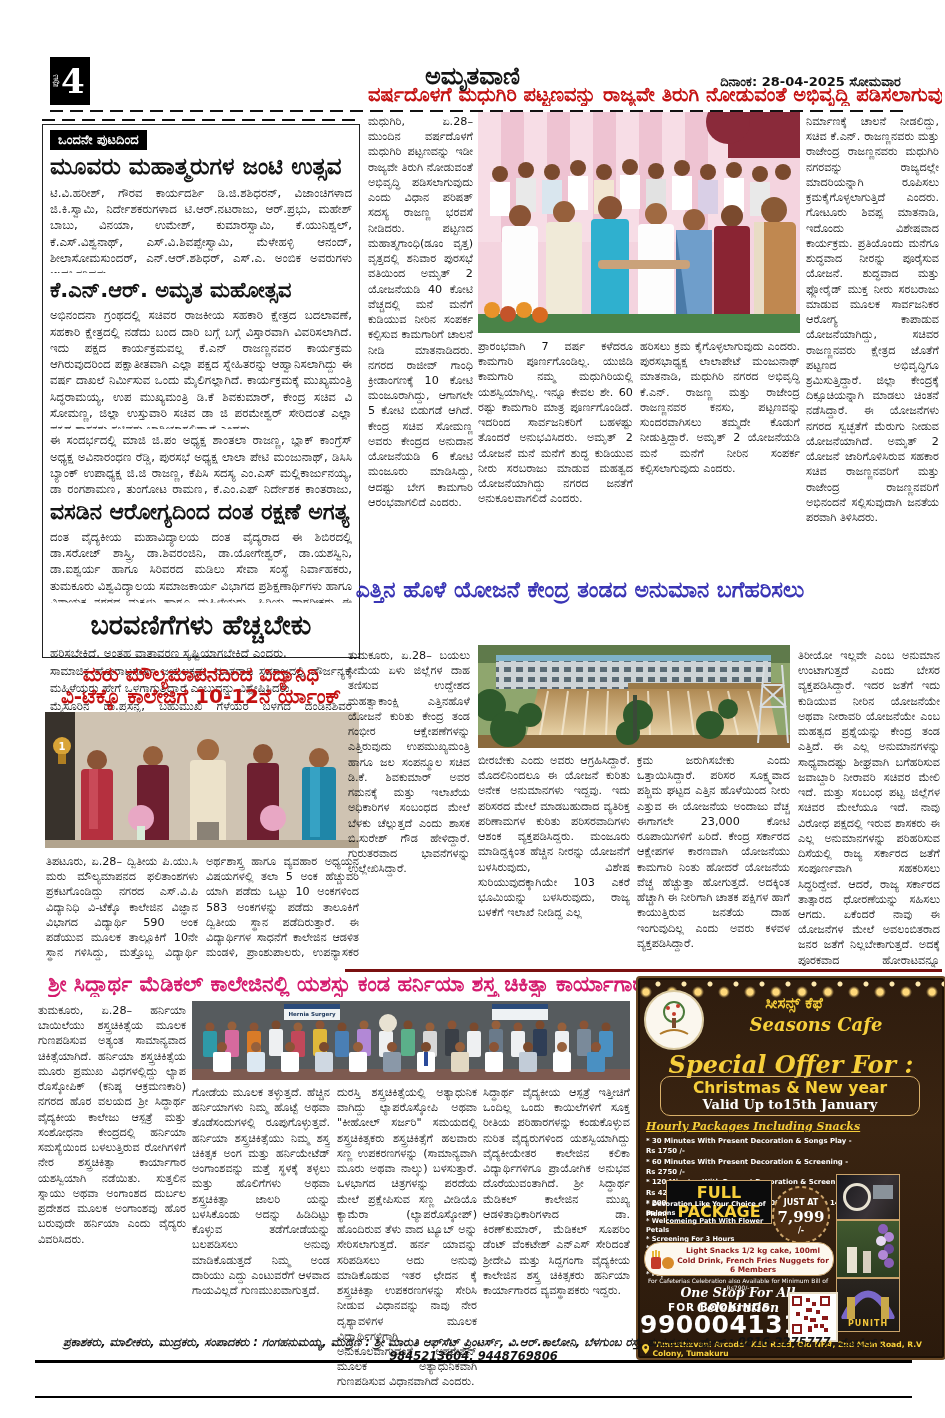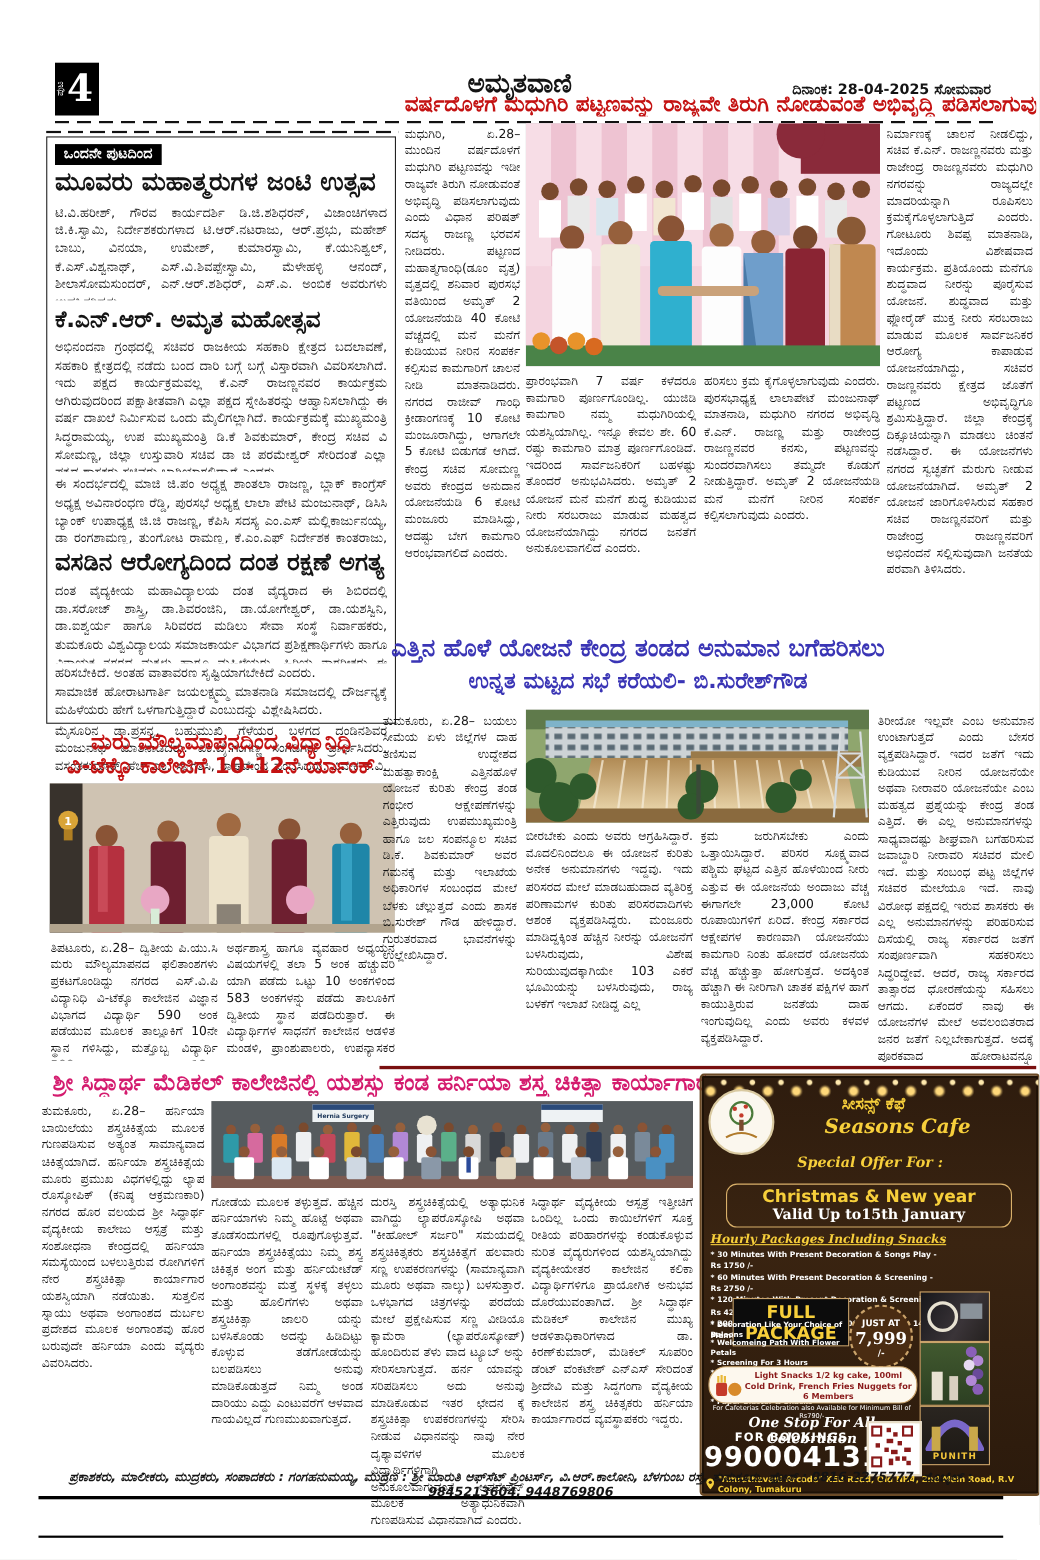--- a/index.html
+++ b/index.html
@@ -54,20 +54,21 @@
 
   <div id="leftbox" class="abs" style="left:42px;top:124px;width:318px;height:534px;padding:4px 7px;box-sizing:border-box;">
     <div class="kicker">ಒಂದನೇ ಪುಟದಿಂದ</div>
     <div class="hl" style="font-size:23px;margin:4px 0 5px;">ಮೂವರು ಮಹಾತ್ಮರುಗಳ ಜಂಟಿ ಉತ್ಸವ</div>
     <div class="body-txt just" style="height:88px;">ಟಿ.ವಿ.ಹರೀಶ್, ಗೌರವ ಕಾರ್ಯದರ್ಶಿ ಡಿ.ಜಿ.ಶಶಿಧರನ್, ವಿಜಾಂಚಿಗಳಾದ ಜಿ.ಕಿ.ಸ್ವಾಮಿ, ನಿರ್ದೇಶಕರುಗಳಾದ ಟಿ.ಆರ್.ನಟರಾಜು, ಆರ್.ಪ್ರಭು, ಮಹೇಶ್ ಬಾಬು, ವಿನಯಾ, ಉಮೇಶ್, ಕುಮಾರಸ್ವಾಮಿ, ಕೆ.ಯುನಿಶ್ವಲ್, ಕೆ.ಎಸ್.ವಿಶ್ವನಾಥ್, ಎಸ್.ವಿ.ಶಿವಪ್ಪೇಸ್ವಾಮಿ, ಮೆಳೇಹಳ್ಳಿ ಆನಂದ್, ಶೀಲಾಸೋಮಸುಂದರ್, ಎನ್.ಆರ್.ಶಶಿಧರ್, ಎಸ್.ಎ. ಅಂಬಿಕ ಅವರುಗಳು ಉಪಸ್ಥಿತರಿದ್ದರು.</div>
     <div class="hl" style="font-size:21px;margin:6px 0 5px;">ಕೆ.ಎನ್.ಆರ್. ಅಮೃತ ಮಹೋತ್ಸವ</div>
     <div class="body-txt just" style="height:122px;">ಅಭಿನಂದನಾ ಗ್ರಂಥದಲ್ಲಿ ಸಚಿವರ ರಾಜಕೀಯ ಸಹಕಾರಿ ಕ್ಷೇತ್ರದ ಬದಲಾವಣೆ, ಸಹಕಾರಿ ಕ್ಷೇತ್ರದಲ್ಲಿ ನಡೆದು ಬಂದ ದಾರಿ ಬಗ್ಗೆ ಬಗ್ಗೆ ವಿಸ್ತಾರವಾಗಿ ವಿವರಿಸಲಾಗಿದೆ. ಇದು ಪಕ್ಷದ ಕಾರ್ಯಕ್ರಮವಲ್ಲ ಕೆ.ಎನ್ ರಾಜಣ್ಣನವರ ಕಾರ್ಯಕ್ರಮ ಆಗಿರುವುದರಿಂದ ಪಕ್ಷಾತೀತವಾಗಿ ಎಲ್ಲಾ ಪಕ್ಷದ ಸ್ನೇಹಿತರನ್ನು ಆಹ್ವಾನಿಸಲಾಗಿದ್ದು ಈ ವರ್ಷ ದಾಖಲೆ ನಿರ್ಮಿಸುವ ಒಂದು ಮೈಲಿಗಲ್ಲಾಗಿದೆ. ಕಾರ್ಯಕ್ರಮಕ್ಕೆ ಮುಖ್ಯಮಂತ್ರಿ ಸಿದ್ಧರಾಮಯ್ಯ, ಉಪ ಮುಖ್ಯಮಂತ್ರಿ ಡಿ.ಕೆ ಶಿವಕುಮಾರ್, ಕೇಂದ್ರ ಸಚಿವ ವಿ ಸೋಮಣ್ಣ, ಜಿಲ್ಲಾ ಉಸ್ತುವಾರಿ ಸಚಿವ ಡಾ ಜಿ ಪರಮೇಶ್ವರ್ ಸೇರಿದಂತೆ ಎಲ್ಲಾ ಪಕ್ಷದ ಶಾಸಕರು ಸಚಿವರು ಭಾಗಿಯಾಗಲಿದ್ದಾರೆ ಎಂದರು.</div>
     <div class="body-txt just" style="height:62px;margin-top:3px;">ಈ ಸಂದರ್ಭದಲ್ಲಿ ಮಾಜಿ ಜಿ.ಪಂ ಅಧ್ಯಕ್ಷ ಶಾಂತಲಾ ರಾಜಣ್ಣ, ಬ್ಲಾಕ್ ಕಾಂಗ್ರೆಸ್ ಅಧ್ಯಕ್ಷ ಅವಿನಾರಂಧಣ ರೆಡ್ಡಿ, ಪುರಸಭೆ ಅಧ್ಯಕ್ಷ ಲಾಲಾ ಪೇಟಿ ಮಂಜುನಾಥ್, ಡಿಸಿಸಿ ಬ್ಯಾಂಕ್ ಉಪಾಧ್ಯಕ್ಷ ಜಿ.ಜಿ ರಾಜಣ್ಣ, ಕೆಪಿಸಿ ಸದಸ್ಯ ಎಂ.ಎಸ್ ಮಲ್ಲಿಕಾರ್ಜುನಯ್ಯ, ಡಾ ರಂಗಶಾಮಣ್ಣ, ತುಂಗೋಟ ರಾಮಣ್ಣ, ಕೆ.ಎಂ.ಎಫ್ ನಿರ್ದೇಶಕ ಕಾಂತರಾಜು, ಪುಮುಲ್ ನಿರ್ದೇಶಕ ನಾಗೇಶ್ ಬಾಬು, ಗ್ಯಾರಂಟಿ ಯೋಜನೆಗಳ ತಾಲೂಕು ಅಧ್ಯಕ್ಷ ಚೌಡಪ್ಪ ಸೇರಿದಂತೆ ಕಾಂಗ್ರೆಸ್ ಮುಖಂಡರು ಹಾಜರಿದ್ದರು.</div>
     <div class="hl" style="font-size:22px;margin:6px 0 4px;">ವಸಡಿನ ಆರೋಗ್ಯದಿಂದ ದಂತ ರಕ್ಷಣೆ ಅಗತ್ಯ</div>
     <div class="body-txt just" style="height:74px;">ದಂತ ವೈದ್ಯಕೀಯ ಮಹಾವಿದ್ಯಾಲಯ ದಂತ ವೈದ್ಯರಾದ ಈ ಶಿಬಿರದಲ್ಲಿ ಡಾ.ಸರೋಜ್ ಶಾಸ್ತ್ರಿ, ಡಾ.ಶಿವರಂಜಿನಿ, ಡಾ.ಯೋಗೇಶ್ವರ್, ಡಾ.ಯಶಸ್ವಿನಿ, ಡಾ.ಐಶ್ವರ್ಯ ಹಾಗೂ ಸಿರಿವರದ ಮಡಿಲು ಸೇವಾ ಸಂಸ್ಥೆ ನಿರ್ವಾಹಕರು, ತುಮಕೂರು ವಿಶ್ವವಿದ್ಯಾಲಯ ಸಮಾಜಕಾರ್ಯ ವಿಭಾಗದ ಪ್ರಶಿಕ್ಷಣಾರ್ಥಿಗಳು ಹಾಗೂ ವಿನಾಯಕ ನಗರದ ಮಕ್ಕಳು ಹಾಗೂ ಮಹಿಳೆಯರು, ಹಿರಿಯ ನಾಗರೀಕರು ಈ ಆಪ್ತಶಿಬಿರದ ಉಪಯೋಗವನ್ನು ಪಡೆದುಕೊಂಡರು ಕಾರ್ಯಕ್ರಮವನ್ನು ಯಶಸ್ವಿಗೊಳಿಸಿದರು.</div>
+    <div class="hl center" style="font-size:27px;margin:7px 0 5px;">ಬರವಣಿಗೆಗಳು ಹೆಚ್ಚಬೇಕು</div>
     <div class="body-txt just">ಹರಿಸಬೇಕಿದೆ. ಅಂತಹ ವಾತಾವರಣ ಸೃಷ್ಟಿಯಾಗಬೇಕಿದೆ ಎಂದರು.</div>
     <div class="body-txt just" style="margin-top:2px;">ಸಾಮಾಜಿಕ ಹೋರಾಟಗಾರ್ತಿ ಜಯಲಕ್ಷ್ಮಮ್ಮ ಮಾತನಾಡಿ ಸಮಾಜದಲ್ಲಿ ದೌರ್ಜನ್ಯಕ್ಕೆ ಮಹಿಳೆಯರು ಹೇಗೆ ಒಳಗಾಗುತ್ತಿದ್ದಾರೆ ಎಂಬುದನ್ನು ವಿಶ್ಲೇಷಿಸಿದರು.</div>
     <div class="body-txt just" style="margin-top:2px;height:46px;">ಮೈಸೂರಿನ ಡಾ.ಪ್ರಸನ್ನ, ಬಹುಮುಖಿ ಗೆಳೆಯರ ಬಳಗದ ದಂಡಿನಶಿವರ ಮಂಜುನಾಥ್ ಮಾತನಾಡಿದರು. ಎಂ.ವೈ.ಗಂಗಣ್ಣ ಸಂಗಡಿಗರು ಪ್ರಾರ್ಥಿಸಿದರು. ವಸಂತಕುಮಾರ್ ಹೆಚ್.ಎಂ. ಸ್ವಾಗತಿಸಿ, ರಾಘವೇಂದ್ರ ವಂದಿಸಿದರು. ವಿವೇಕ ಕೆ.ವಿ. ಕಾರ್ಯಕ್ರಮ ನಿರೂಪಿಸಿದರು.</div>
   </div>
 
   <div class="abs hl red center" style="left:42px;top:663px;width:318px;font-size:20px;">
     <div>ಮರು ಮೌಲ್ಯಮಾಪನದಿಂದ ವಿದ್ಯಾನಿಧಿ</div>
     <div>ವಿ-ಟೆಕ್ಕೊ ಕಾಲೇಜಿಗೆ 10-12ನೆ ರ್ಯಾಂಕ್</div>
   </div>
   <div class="abs photo" style="left:45px;top:712px;width:314px;height:136px;">
@@ -177,21 +178,20 @@
   </div>
   <div class="abs body-sm just" style="left:806px;top:114px;width:133px;height:456px;">
     <span>ನಿರ್ಮಾಣಕ್ಕೆ ಚಾಲನೆ ನೀಡಲಿದ್ದು, ಸಚಿವ ಕೆ.ಎನ್. ರಾಜಣ್ಣನವರು ಮತ್ತು ರಾಜೇಂದ್ರ ರಾಜಣ್ಣನವರು ಮಧುಗಿರಿ ನಗರವನ್ನು ರಾಜ್ಯದಲ್ಲೇ ಮಾದರಿಯನ್ನಾಗಿ ರೂಪಿಸಲು ಕ್ರಮಕೈಗೊಳ್ಳಲಾಗುತ್ತಿದೆ ಎಂದರು.</span>
     <span>ಗೋಟೂರು ಶಿವಪ್ಪ ಮಾತನಾಡಿ, ಇದೊಂದು ವಿಶೇಷವಾದ ಕಾರ್ಯಕ್ರಮ. ಪ್ರತಿಯೊಂದು ಮನೆಗೂ ಶುದ್ಧವಾದ ನೀರನ್ನು ಪೂರೈಸುವ ಯೋಜನೆ. ಶುದ್ಧವಾದ ಮತ್ತು ಫ್ಲೋರೈಡ್ ಮುಕ್ತ ನೀರು ಸರಬರಾಜು ಮಾಡುವ ಮೂಲಕ ಸಾರ್ವಜನಿಕರ ಆರೋಗ್ಯ ಕಾಪಾಡುವ ಯೋಜನೆಯಾಗಿದ್ದು, ಸಚಿವರ ರಾಜಣ್ಣನವರು ಕ್ಷೇತ್ರದ ಜೊತೆಗೆ ಪಟ್ಟಣದ ಅಭಿವೃದ್ಧಿಗೂ ಶ್ರಮಿಸುತ್ತಿದ್ದಾರೆ. ಜಿಲ್ಲಾ ಕೇಂದ್ರಕ್ಕೆ ದಿಕ್ಸೂಚಿಯನ್ನಾಗಿ ಮಾಡಲು ಚಿಂತನೆ ನಡೆಸಿದ್ದಾರೆ. ಈ ಯೋಜನೆಗಳು ನಗರದ ಸ್ವಚ್ಛತೆಗೆ ಮೆರುಗು ನೀಡುವ ಯೋಜನೆಯಾಗಿದೆ. ಅಮೃತ್ 2 ಯೋಜನೆ ಜಾರಿಗೊಳಿಸಿರುವ ಸಹಕಾರ ಸಚಿವ ರಾಜಣ್ಣನವರಿಗೆ ಮತ್ತು ರಾಜೇಂದ್ರ ರಾಜಣ್ಣನವರಿಗೆ ಅಭಿನಂದನೆ ಸಲ್ಲಿಸುವುದಾಗಿ ಜನತೆಯ ಪರವಾಗಿ ತಿಳಿಸಿದರು.</span>
   </div>
   <div class="abs body-sm just" style="left:478px;top:339px;width:155px;height:231px;">ಪ್ರಾರಂಭವಾಗಿ 7 ವರ್ಷ ಕಳೆದರೂ ಕಾಮಗಾರಿ ಪೂರ್ಣಗೊಂಡಿಲ್ಲ. ಯುಜಿಡಿ ಕಾಮಗಾರಿ ನಮ್ಮ ಮಧುಗಿರಿಯಲ್ಲಿ ಯಶಸ್ವಿಯಾಗಿಲ್ಲ. ಇನ್ನೂ ಕೇವಲ ಶೇ. 60 ರಷ್ಟು ಕಾಮಗಾರಿ ಮಾತ್ರ ಪೂರ್ಣಗೊಂಡಿದೆ. ಇದರಿಂದ ಸಾರ್ವಜನಿಕರಿಗೆ ಬಹಳಷ್ಟು ತೊಂದರೆ ಅನುಭವಿಸಿದರು. ಅಮೃತ್ 2 ಯೋಜನೆ ಮನೆ ಮನೆಗೆ ಶುದ್ಧ ಕುಡಿಯುವ ನೀರು ಸರಬರಾಜು ಮಾಡುವ ಮಹತ್ವದ ಯೋಜನೆಯಾಗಿದ್ದು ನಗರದ ಜನತೆಗೆ ಅನುಕೂಲವಾಗಲಿದೆ ಎಂದರು.</div>
   <div class="abs body-sm just" style="left:640px;top:339px;width:160px;height:231px;">ಹರಿಸಲು ಕ್ರಮ ಕೈಗೊಳ್ಳಲಾಗುವುದು ಎಂದರು. ಪುರಸಭಾಧ್ಯಕ್ಷ ಲಾಲಾಪೇಟೆ ಮಂಜುನಾಥ್ ಮಾತನಾಡಿ, ಮಧುಗಿರಿ ನಗರದ ಅಭಿವೃದ್ಧಿ ಕೆ.ಎನ್. ರಾಜಣ್ಣ ಮತ್ತು ರಾಜೇಂದ್ರ ರಾಜಣ್ಣನವರ ಕನಸು, ಪಟ್ಟಣವನ್ನು ಸುಂದರವಾಗಿಸಲು ತಮ್ಮದೇ ಕೊಡುಗೆ ನೀಡುತ್ತಿದ್ದಾರೆ. ಅಮೃತ್ 2 ಯೋಜನೆಯಡಿ ಮನೆ ಮನೆಗೆ ನೀರಿನ ಸಂಪರ್ಕ ಕಲ್ಪಿಸಲಾಗುವುದು ಎಂದರು.</div>
 
   <div class="abs hl blue center" style="left:348px;top:578px;width:464px;">
     <div style="font-size:22px;">ಎತ್ತಿನ ಹೊಳೆ ಯೋಜನೆ ಕೇಂದ್ರ ತಂಡದ ಅನುಮಾನ ಬಗೆಹರಿಸಲು</div>
-    <div style="font-size:20px;margin-top:4px;">ಉನ್ನತ ಮಟ್ಟದ ಸಭೆ ಕರೆಯಲಿ- ಬಿ.ಸುರೇಶ್‌ಗೌಡ</div>
   </div>
   <div class="abs body-sm just" style="left:348px;top:648px;width:122px;height:320px;">ತುಮಕೂರು, ಏ.28– ಬಯಲು ಸೀಮೆಯ ಏಳು ಜಿಲ್ಲೆಗಳ ದಾಹ ತಣಿಸುವ ಉದ್ದೇಶದ ಮಹತ್ವಾಕಾಂಕ್ಷಿ ಎತ್ತಿನಹೊಳೆ ಯೋಜನೆ ಕುರಿತು ಕೇಂದ್ರ ತಂಡ ಗಂಭೀರ ಆಕ್ಷೇಪಣೆಗಳನ್ನು ಎತ್ತಿರುವುದು ಉಪಮುಖ್ಯಮಂತ್ರಿ ಹಾಗೂ ಜಲ ಸಂಪನ್ಮೂಲ ಸಚಿವ ಡಿ.ಕೆ. ಶಿವಕುಮಾರ್ ಅವರ ಗಮನಕ್ಕೆ ಮತ್ತು ಇಲಾಖೆಯ ಅಧಿಕಾರಿಗಳ ಸಂಬಂಧದ ಮೇಲೆ ಬೆಳಕು ಚೆಲ್ಲುತ್ತದೆ ಎಂದು ಶಾಸಕ ಬಿ.ಸುರೇಶ್ ಗೌಡ ಹೇಳಿದ್ದಾರೆ. ಗುರುತರವಾದ ಭಾವನೆಗಳನ್ನು ಉಲ್ಲೇಖಿಸಿದ್ದಾರೆ.</div>
   <div class="abs photo" style="left:478px;top:645px;width:312px;height:103px;">
     <svg width="312" height="103" viewBox="0 0 312 103">
       <defs>
         <pattern id="win" width="12" height="10" patternUnits="userSpaceOnUse">
             <rect width="12" height="10" fill="#cdd3d6"></rect>
             <rect x="2" y="2" width="7" height="5" fill="#5a6a74"></rect>
           </pattern>
         <linearGradient id="fall" x1="0" y1="0" x2="0" y2="1">
@@ -340,21 +340,21 @@
         <g fill="#c43a2a">
             <circle cx="22" cy="16" r="2"></circle>
             <circle cx="32" cy="14" r="2"></circle>
             <circle cx="28" cy="22" r="2"></circle>
           </g>
         <path d="M14 42 q14 -8 28 0" stroke="#b07a2a" stroke-width="2" fill="none"></path>
       </svg>
     </div>
     <div class="abs center y" style="left:66px;top:16px;width:180px;font-size:15px;font-weight:bold;">ಸೀಸನ್ಸ್ ಕೆಫೆ</div>
     <div class="abs center y serif" style="left:56px;top:36px;width:244px;font-size:18px;font-weight:bold;font-style:italic;">Seasons Cafe</div>
-    <div class="abs center y serif" style="left:20px;top:72px;width:266px;font-size:13px;font-weight:bold;font-style:italic;">Special Offer For :</div>
+    <div class="abs center y serif" style="left:20px;top:72px;width:266px;font-size:24px;font-weight:bold;font-style:italic;">Special Offer For :</div>
     <div class="abs center" style="left:22px;top:98px;width:260px;height:40px;border:1.5px solid #d9b06a;border-radius:10px;box-sizing:border-box;padding-top:2px;">
       <div class="y" style="font-size:15.5px;font-weight:bold;">Christmas &amp; New year</div>
       <div class="w serif" style="font-size:13px;font-weight:bold;">Valid Up to15th January</div>
     </div>
     <div class="abs y serif" style="left:8px;top:142px;width:230px;font-size:11px;font-weight:bold;font-style:italic;text-decoration:underline;">Hourly Packages Including Snacks</div>
     <div class="abs w" style="left:8px;top:158px;width:210px;font-size:6.9px;font-weight:bold;line-height:1.5;">
       <div>* 30 Minutes With Present Decoration &amp; Songs Play -  Rs 1750 /-</div>
       <div>* 60 Minutes With Present Decoration &amp; Screening -  Rs 2750 /-</div>
       <div>* 120 Minutes With Present Decoration &amp; Screening -  Rs 4200 /-</div>
       <div>* 200 Minutes  Screening -  Rs 4700 /- Maximum 14 Members</div>

